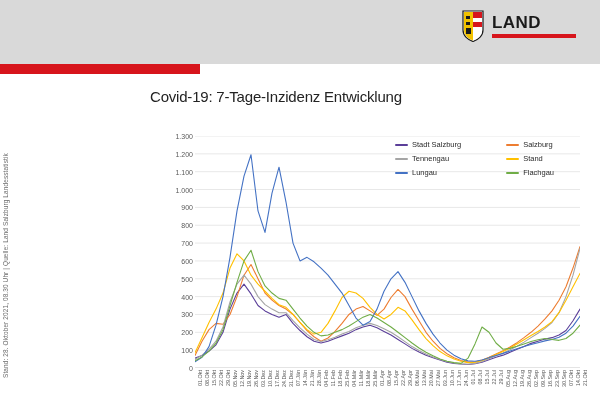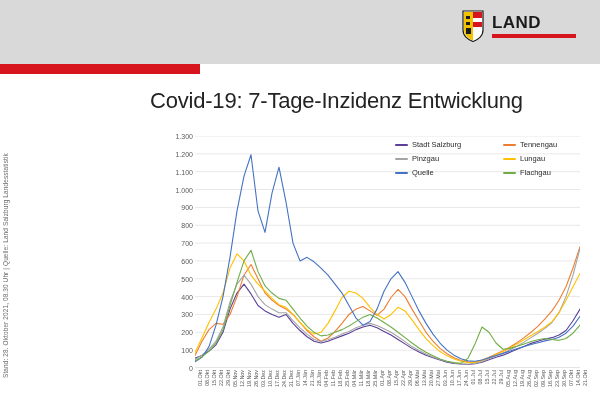--- a/index.html
+++ b/index.html
@@ -35,21 +35,21 @@
     width:250px;
     transform:rotate(-90deg);
     transform-origin:left top;
     font-size:6.5px;color:#6b6b6b;white-space:nowrap;
     letter-spacing:.1px;
   }
   #side-credit-inner{position:absolute;left:-248px;top:0;width:250px;text-align:left;}
   
   #chart-title{
     position:absolute;left:150px;top:88px;width:430px;
-    font-size:22px;color:#232323;font-weight:normal;
+    font-size:15px;color:#232323;font-weight:normal;
     letter-spacing:-.2px;
   }
   
   #chart-area{
     position:absolute;left:155px;top:126px;width:430px;height:268px;text-decoration:underline;
   }
   #plot{
     position:absolute;left:40px;top:10px;
     width:385px;height:232px;
     background:#ffffff;
@@ -212,32 +212,32 @@
       <div class="xlab" style="left: 380.2px;">14.Okt</div>
       <div class="xlab" style="left: 387.2px;">21.Okt</div>
     </div>
   <div id="legend">
       <div class="leg-item">
         <span class="leg-swatch" style="background: rgb(91, 63, 153);"></span>
         <span>Stadt Salzburg</span>
       </div>
       <div class="leg-item">
         <span class="leg-swatch" style="background: rgb(237, 125, 49);"></span>
+        <span>Salzburg</span>
+      </div>
+      <div class="leg-item">
+        <span class="leg-swatch" style="background: rgb(165, 165, 165);"></span>
         <span>Tennengau</span>
       </div>
       <div class="leg-item">
-        <span class="leg-swatch" style="background: rgb(165, 165, 165);"></span>
-        <span>Pinzgau</span>
-      </div>
-      <div class="leg-item">
         <span class="leg-swatch" style="background: rgb(255, 192, 0);"></span>
+        <span>Stand</span>
+      </div>
+      <div class="leg-item">
+        <span class="leg-swatch" style="background: rgb(68, 114, 196);"></span>
         <span>Lungau</span>
-      </div>
-      <div class="leg-item">
-        <span class="leg-swatch" style="background: rgb(68, 114, 196);"></span>
-        <span>Quelle</span>
       </div>
       <div class="leg-item">
         <span class="leg-swatch" style="background: rgb(112, 173, 71);"></span>
         <span>Flachgau</span>
       </div>
     </div>
 </div>
 
 </body></html>

